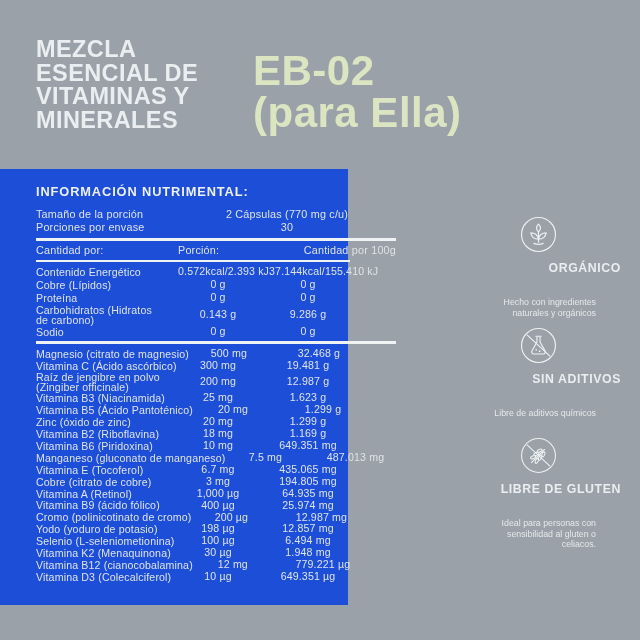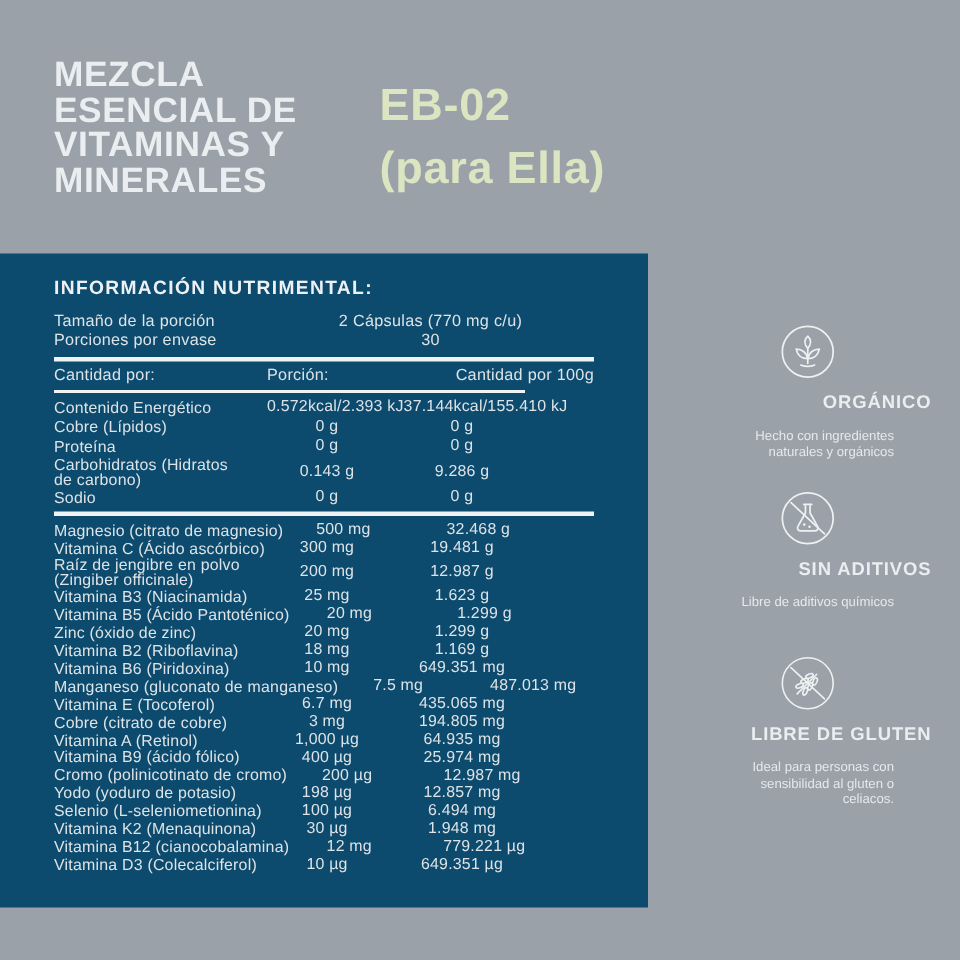--- a/index.html
+++ b/index.html
@@ -3,24 +3,24 @@
 <meta charset="utf-8">
 <style>
   html,body{margin:0;padding:0;}
   body{font-family:"Liberation Sans","DejaVu Sans",sans-serif;background:#9aa1a8;}
   .canvas{position:relative;width:640px;height:640px;background:#9aa1a8;overflow:hidden;}
 
   
   .brand{position:absolute;left:36px;top:38px;color:#eaeef0;font-weight:700;
          font-size:23.5px;line-height:23.5px;letter-spacing:.4px;}
   .product{position:absolute;left:253px;top:50px;color:#dbe5c1;font-weight:700;
-           font-size:30px;line-height:42px;letter-spacing:.5px;}
+           font-size:42px;line-height:42px;letter-spacing:.5px;}
 
   
-  .panel{position:absolute;left:0;top:169px;width:432px;height:436px;background:#0c4a6e;}
+  .panel{position:absolute;left:0;top:169px;width:348px;height:436px;background:#1d4ed8;}
   .p-inner{padding:15px 0 0 36px;width:360px;color:#dde3e6;}
   .n-title{font-size:12.8px;font-weight:700;letter-spacing:.9px;color:#edf1f3;margin-bottom:9px;}
 
   .srow{display:flex;font-size:10.8px;line-height:13px;letter-spacing:.2px;}
   .srow .c-label{flex:0 0 142px;}
   .srow .c-value{flex:1;text-align:center;}
 
   .rule{background:#eff3f4;}
   .rule-a{width:360px;height:3px;margin:4px 0 2px;}
   .rule-b{width:314px;height:2px;margin:2px 0 3px;}
@@ -35,21 +35,21 @@
   .trow .c-label{flex:0 0 142px;white-space:pre;line-height:10.2px;overflow:visible;}
   .trow .c-portion{flex:0 0 80px;text-align:center;white-space:nowrap;}
   .trow .c-100g{flex:0 0 100px;text-align:center;white-space:nowrap;}
   .macro-rows .trow{line-height:13.2px;}
   .micro-rows .trow{line-height:11.9px;}
 
   
   .badge{position:absolute;left:455px;width:166px;text-align:right;color:#eaeef0;}
   .badge svg{width:37px;height:37px;display:block;margin:0 auto;}
   .b-title{font-size:12.3px;font-weight:700;letter-spacing:.6px;margin-top:8px;}
-  .b-desc{font-size:8.8px;line-height:10.5px;margin:10px auto 0;width:116px;color:#e4e9ec;}
+  .b-desc{font-size:8.8px;line-height:10.5px;margin:22px auto 0;width:116px;color:#e4e9ec;}
   .badge-1{top:216px;} .badge-2{top:327px;} .badge-3{top:437px;}
 </style>
 </head>
 <body>
 
 <div class="canvas">
 
   <div class="brand" style="white-space:pre">MEZCLA
 ESENCIAL DE
 VITAMINAS Y

